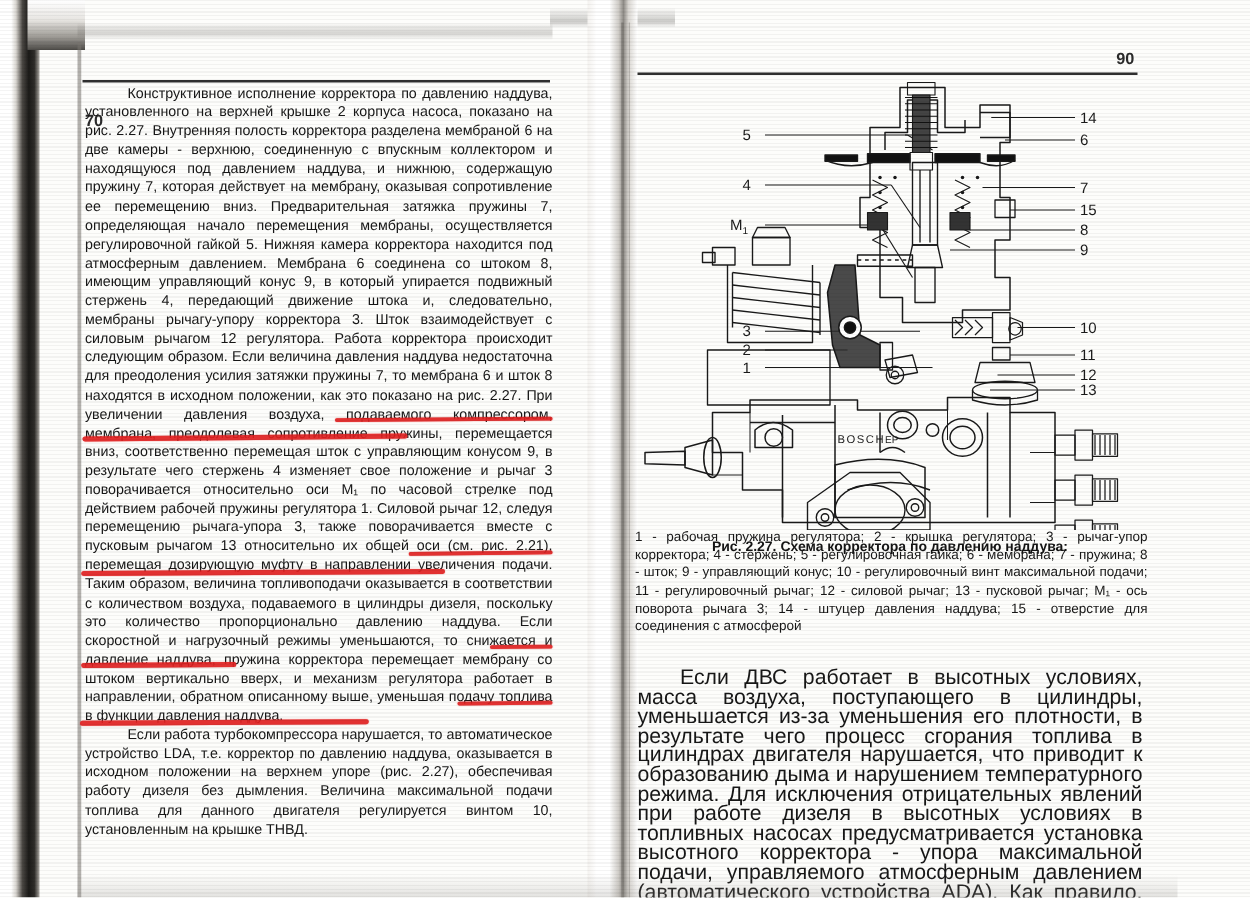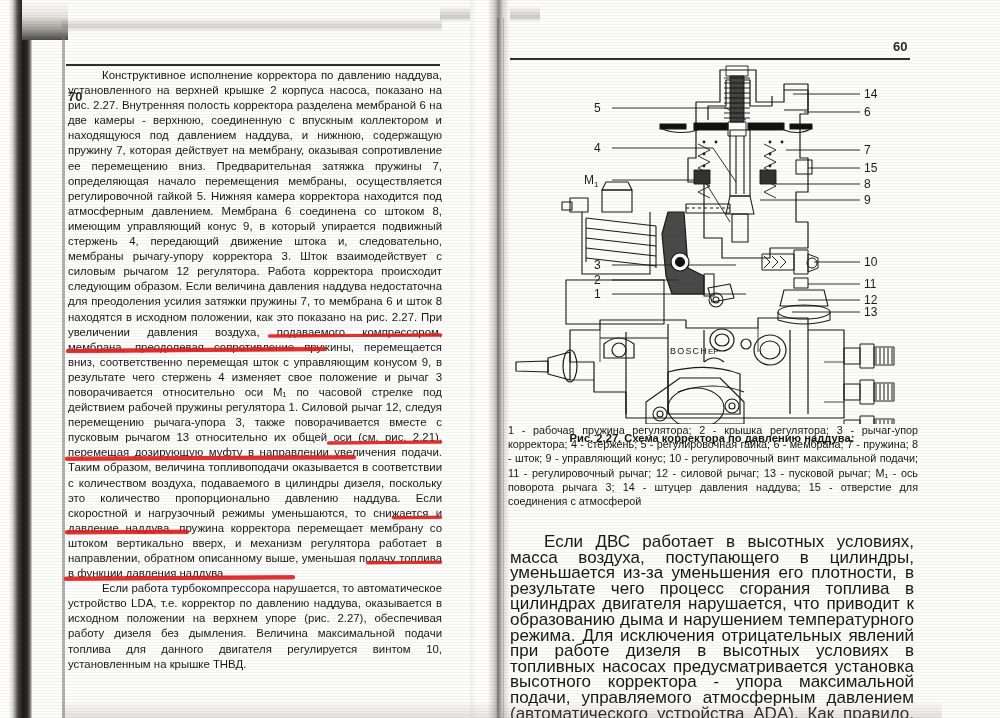--- a/index.html
+++ b/index.html
@@ -93,21 +93,21 @@
 
   <div class="ul" style="left:327px;top:441px;width:115px;height:3px;transform:rotate(-0.6deg);"></div>
   <div class="ul" style="left:65px;top:456px;width:291px;height:4px;transform:rotate(-0.3deg);"></div>
 
   <div class="ul" style="left:392px;top:516px;width:50px;height:3px;transform:rotate(-0.4deg);"></div>
   <div class="ul" style="left:65px;top:530px;width:124px;height:4px;transform:rotate(-0.3deg);"></div>
 
   <div class="ul" style="left:366px;top:561px;width:76px;height:3px;transform:rotate(-0.5deg);"></div>
   <div class="ul" style="left:64px;top:576px;width:231px;height:4px;transform:rotate(-0.35deg);"></div>
 
-  <div class="folio folio-r">60</div>
+  <div class="folio folio-r">90</div>
   <div class="rule rule-r"></div>
 
   <div class="figure">
     <svg width="410" height="362" viewBox="0 0 410 362">
       <g fill="none" stroke="#1a1a1a" stroke-width="1" stroke-linejoin="round">
 
         <g stroke-width="0.9">
           <line x1="104" y1="46" x2="218" y2="46"></line>
             <line x1="218" y1="46" x2="238" y2="58"></line>
           <line x1="104" y1="86" x2="205" y2="86"></line>

